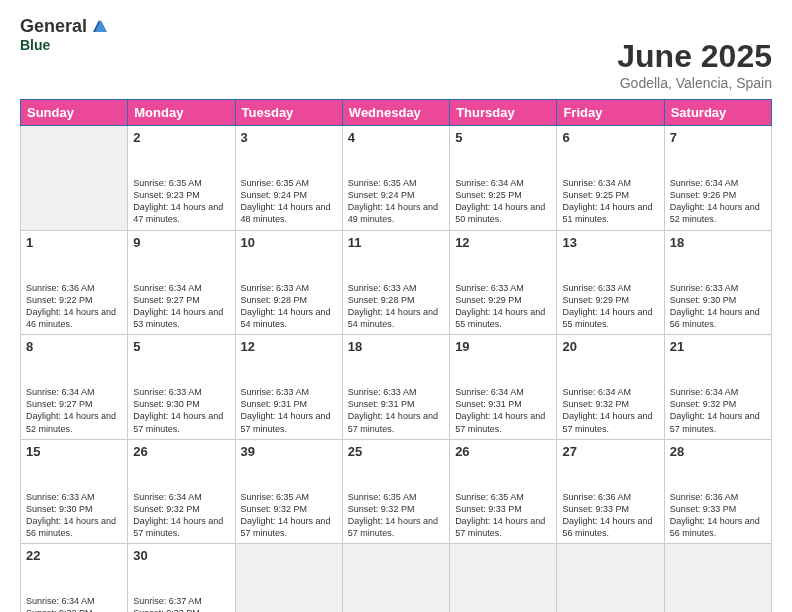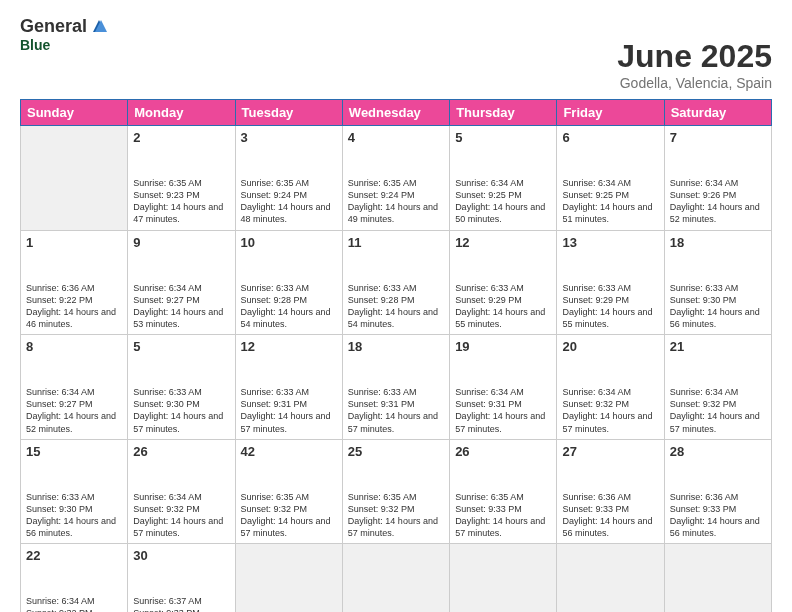--- a/index.html
+++ b/index.html
@@ -229,21 +229,21 @@
         <tr class="week-row">
           <td>
             <span class="day-num">15</span>
             <div class="day-info">Sunrise: 6:33 AM<br>Sunset: 9:30 PM<br>Daylight: 14 hours and 56 minutes.</div>
           </td>
           <td>
             <span class="day-num">26</span>
             <div class="day-info">Sunrise: 6:34 AM<br>Sunset: 9:32 PM<br>Daylight: 14 hours and 57 minutes.</div>
           </td>
           <td>
-            <span class="day-num">42</span>
+            <span class="day-num">39</span>
             <div class="day-info">Sunrise: 6:35 AM<br>Sunset: 9:32 PM<br>Daylight: 14 hours and 57 minutes.</div>
           </td>
           <td>
             <span class="day-num">25</span>
             <div class="day-info">Sunrise: 6:35 AM<br>Sunset: 9:32 PM<br>Daylight: 14 hours and 57 minutes.</div>
           </td>
           <td>
             <span class="day-num">26</span>
             <div class="day-info">Sunrise: 6:35 AM<br>Sunset: 9:33 PM<br>Daylight: 14 hours and 57 minutes.</div>
           </td>

